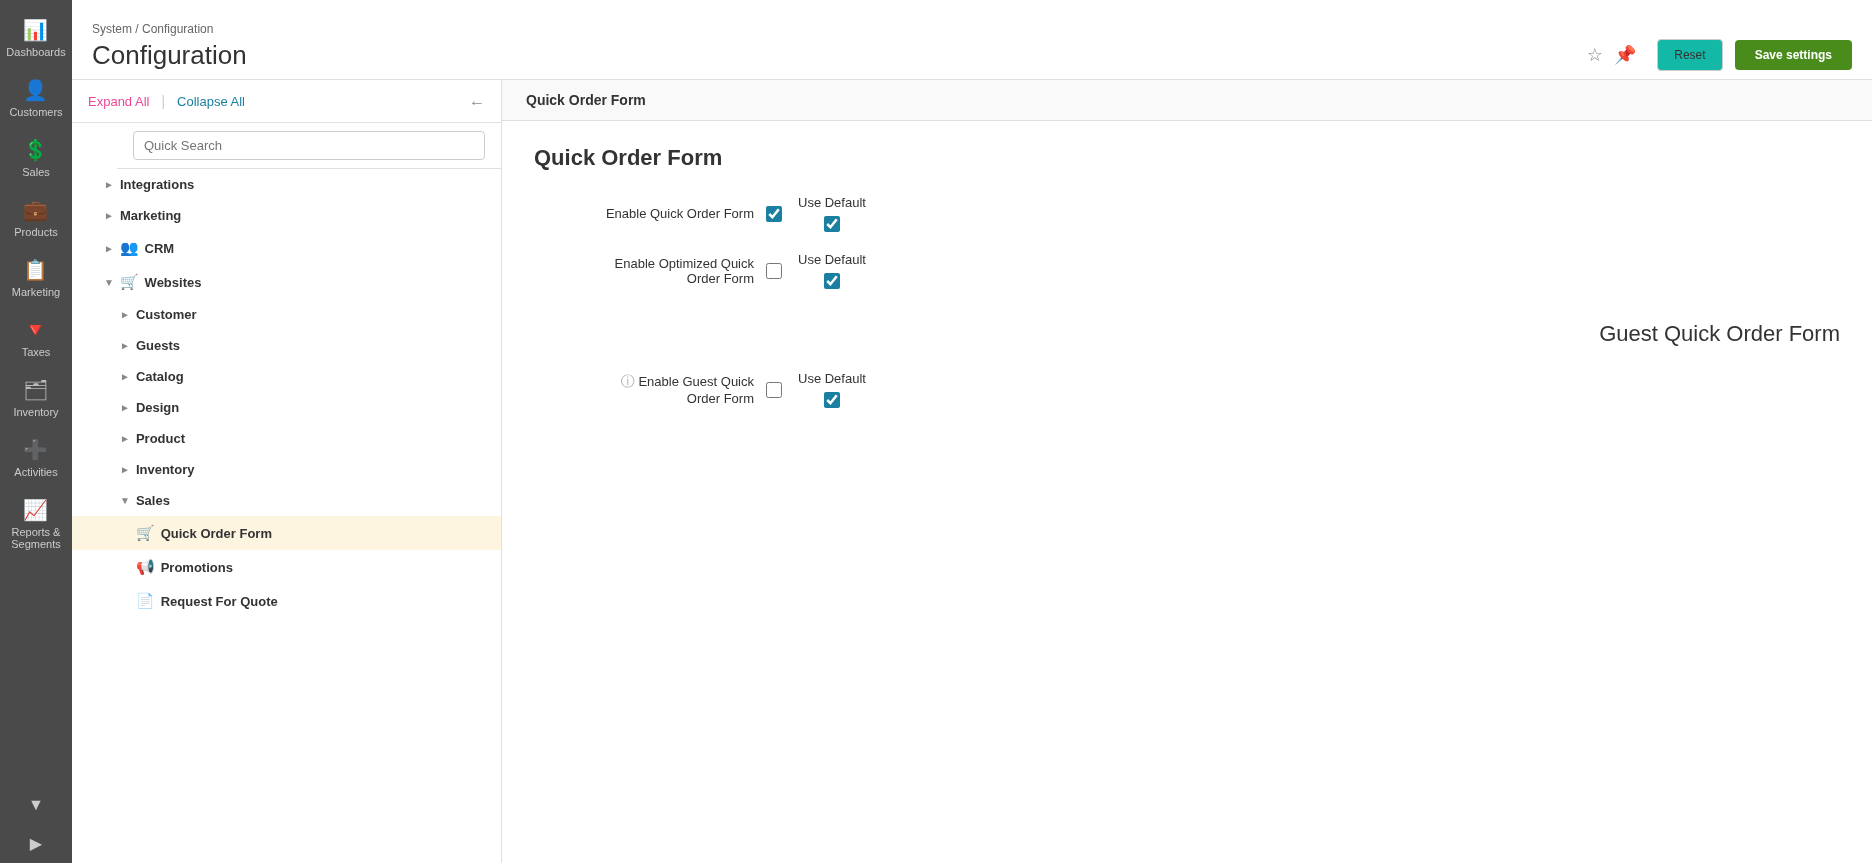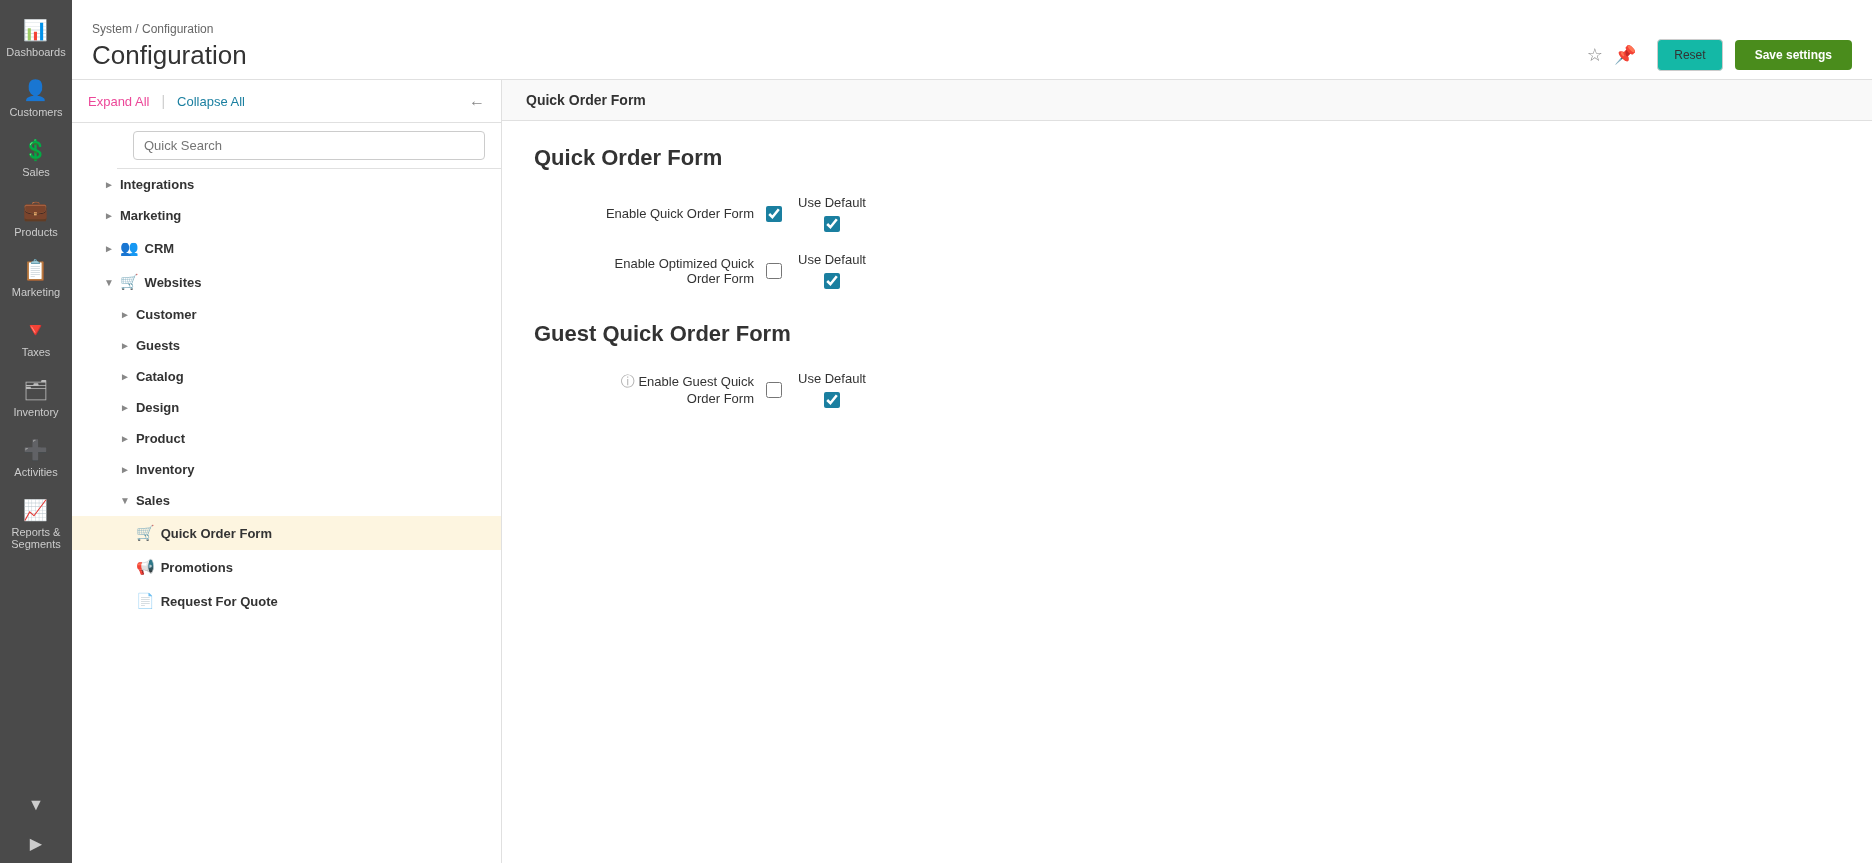--- a/index.html
+++ b/index.html
@@ -237,24 +237,25 @@
       height: 16px;
       accent-color: #1a7fa0;
       cursor: pointer;
     }
     .info-icon {
       color: #aaa;
       font-size: 14px;
     }
     .guest-section-title {
       font-size: 22px;
-      font-weight: bold;
+      font-weight: normal;
       color: #333;
       margin-top: 32px;
       margin-bottom: 24px;
+      text-align: right;
     }
   </style>
 </head>
 <body>
 
 <nav class="sidebar">
   <div class="sidebar-item">
     <span class="sidebar-icon">📊</span>
     <span>Dashboards</span>
   </div>

